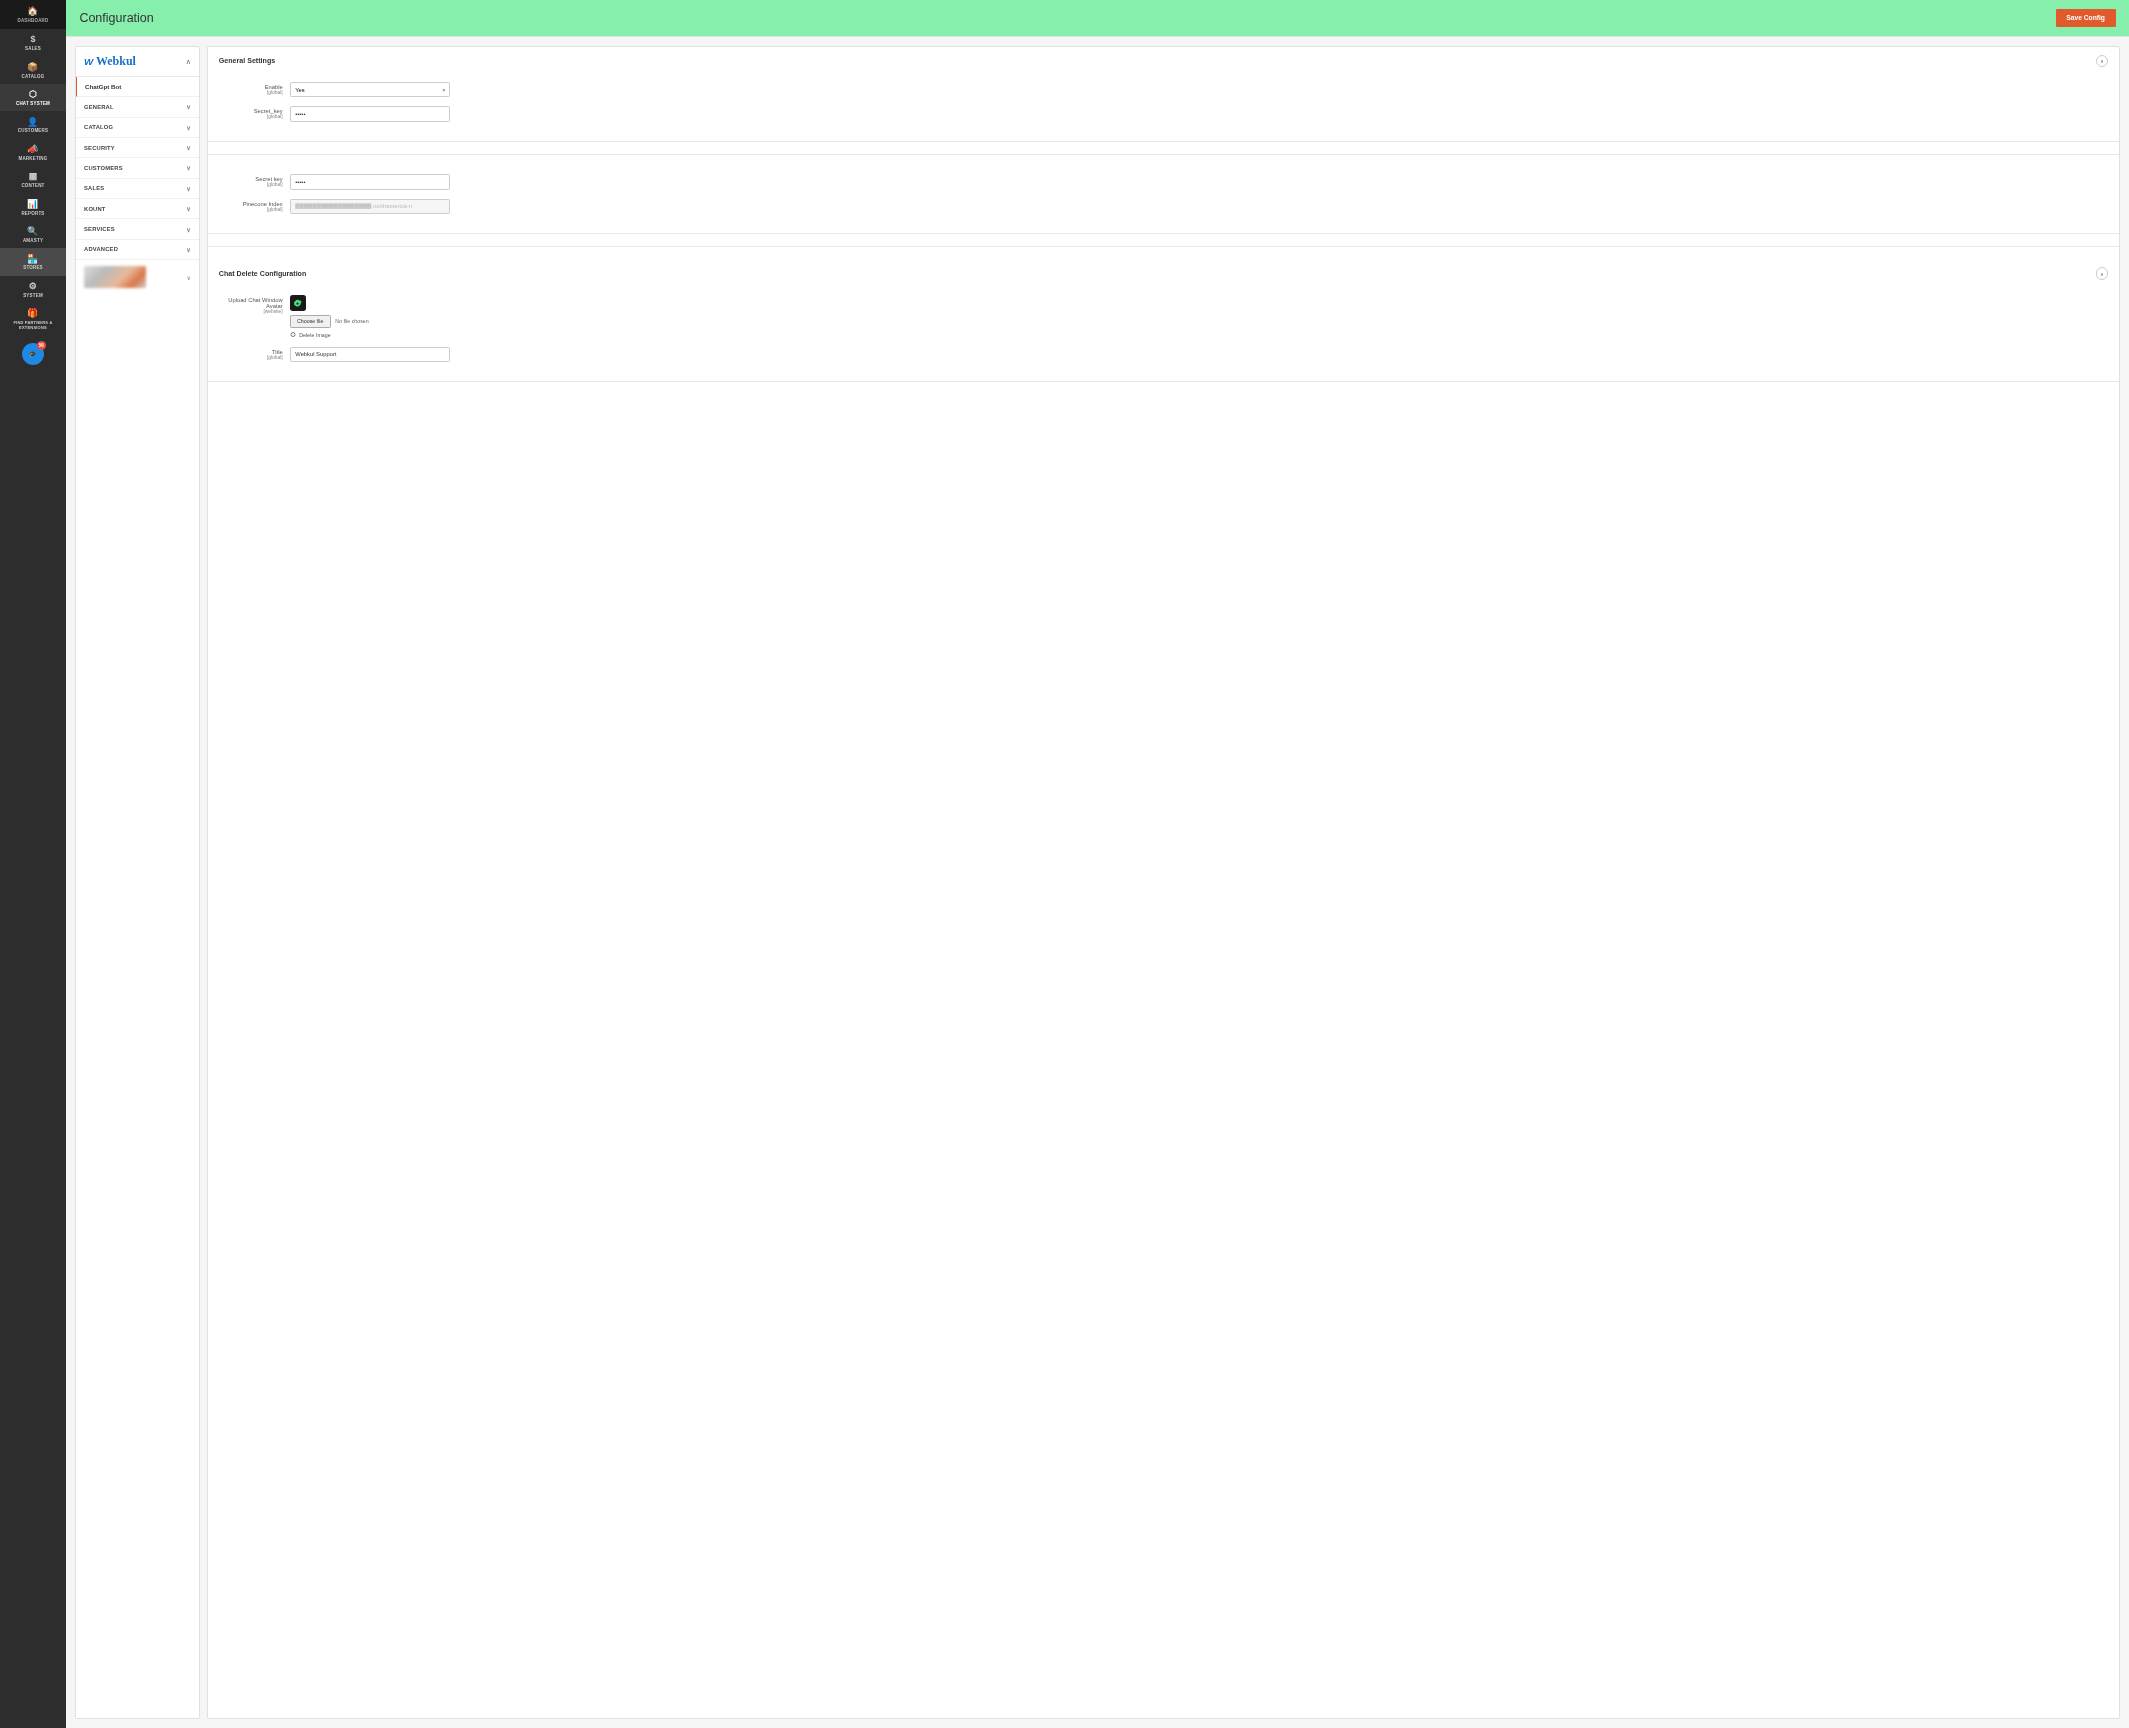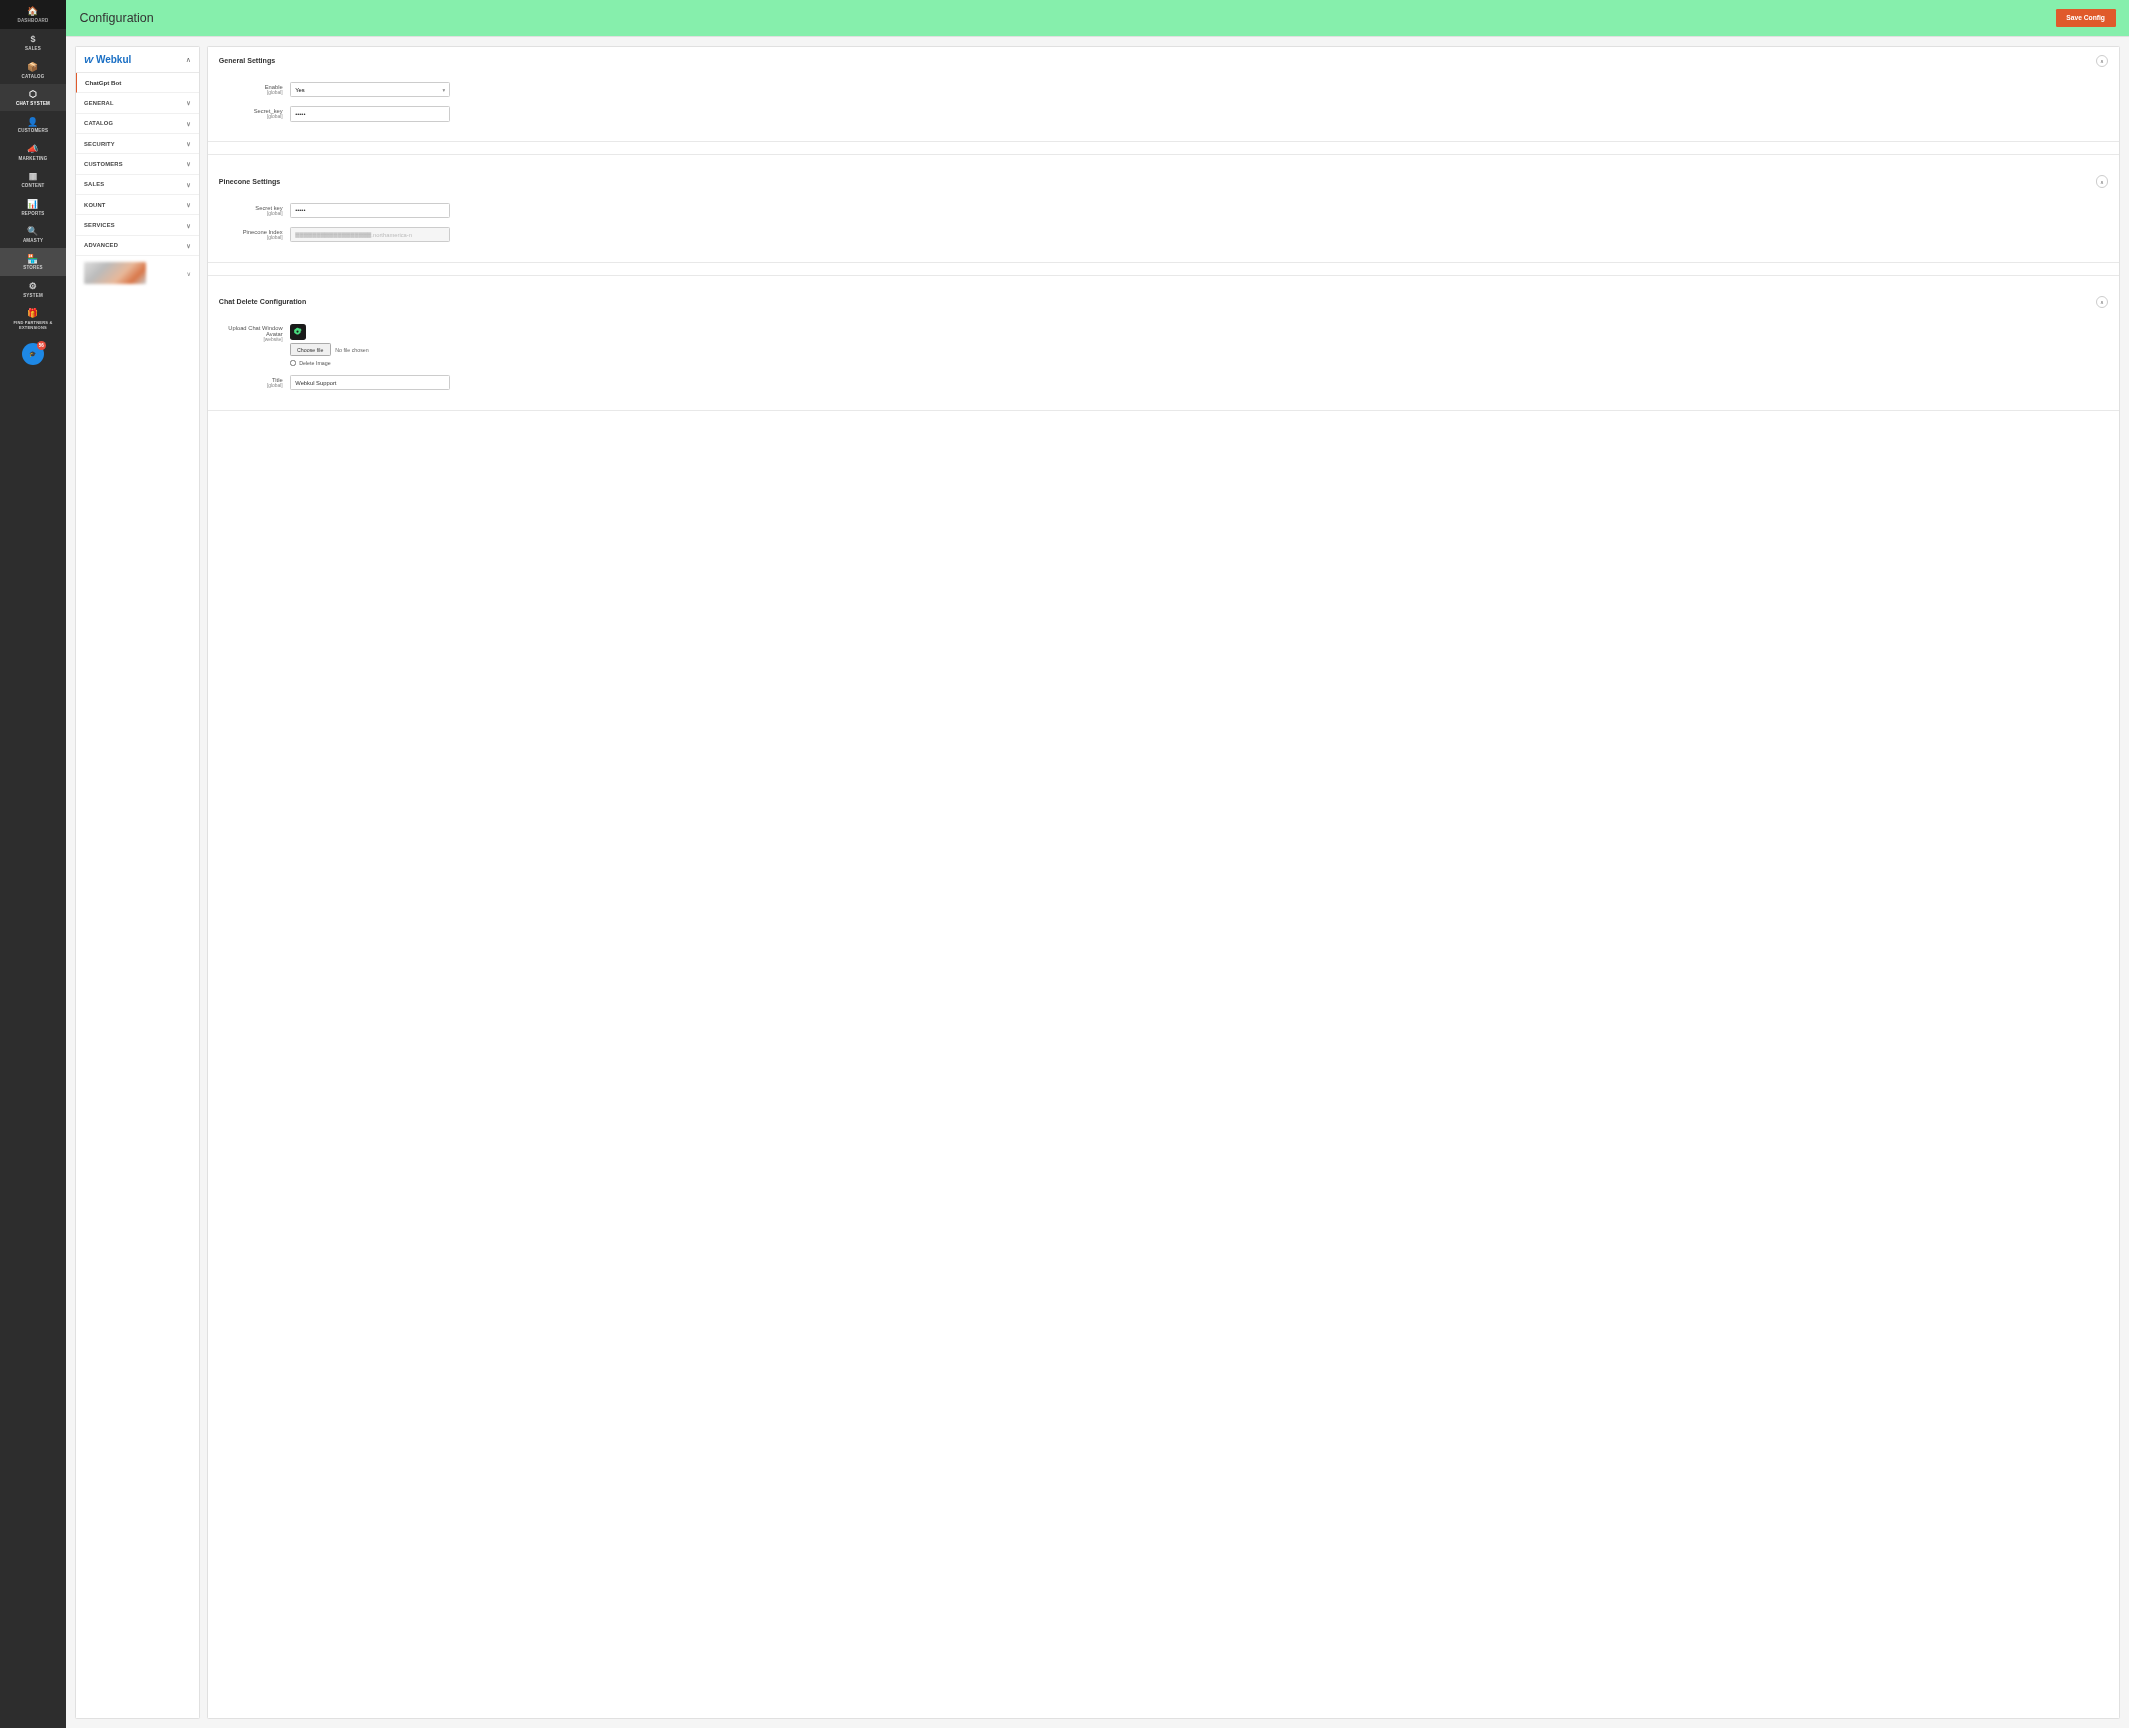--- a/index.html
+++ b/index.html
@@ -127,22 +127,23 @@
       gap: 2.7px;
     }
     .webkul-logo-w {
       color: #1a6fc4;
       font-size: 9.8px;
       font-weight: 900;
       font-style: italic;
     }
     .webkul-logo-text {
       color: #1a6fc4;
-      font-size: 10px;
+      font-size: 12px;
       font-weight: 700;
+      font-family: Liberation Serif, serif;
     }
     .chevron-up { font-size: 7.1px; color: #666; cursor: pointer; }
 
     .chatgpt-item {
       padding: 6.2px 8px;
       border-left: 1.3px solid #e05a2b;
       background: #fff;
       font-size: 6.2px;
       font-weight: 600;
       color: #333;
@@ -489,24 +490,20 @@
               <span class="form-label-sub">[global]</span>
             </div>
             <input type="password" class="form-input" value="•••••" style="max-width: 160px;">
           </div>
         </div>
       </div>
 
       <hr class="divider">
 
       <div class="settings-section">
-        <div class="settings-section-header">
-          <span class="settings-section-title">Pinecone Settings</span>
-          <div class="circle-chevron">∧</div>
-        </div>
         <div class="settings-body">
           <div class="form-row">
             <div class="form-label">
               <span>Secret key</span>
               <span class="form-label-sub">[global]</span>
             </div>
             <input type="password" class="form-input" value="•••••" style="max-width: 160px;">
           </div>
           <div class="form-row">
             <div class="form-label">

